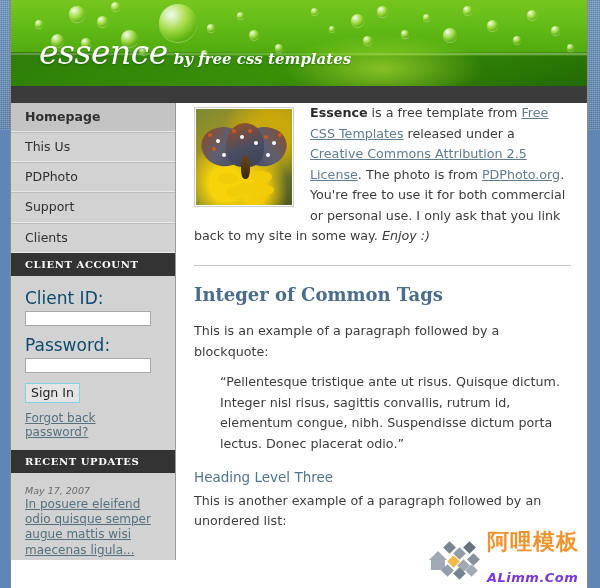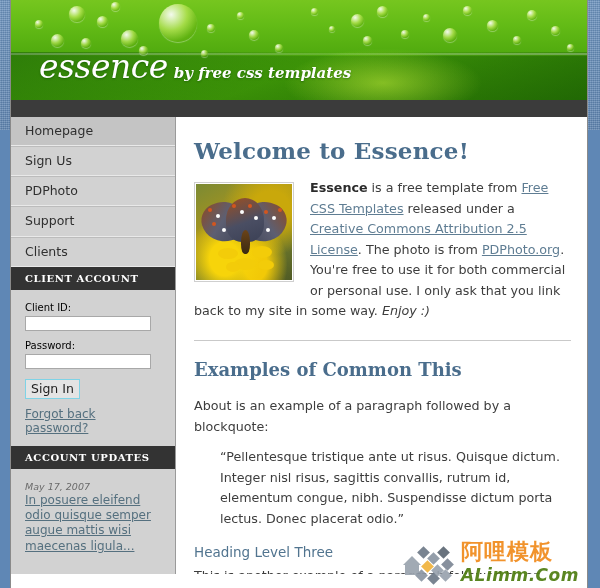--- a/index.html
+++ b/index.html
@@ -32,21 +32,21 @@
     width: 578px;
     height: 588px;
     background: #ffffff;
     border-left: 1px solid #8a8a8a;
     border-right: 1px solid #8a8a8a;
     box-sizing: border-box;
   }
   
   .header {
     position: relative;
-    height: 100px;
+    height: 86px;
     overflow: hidden;
     background: linear-gradient(170deg, #5fb21a 0%, #49a30d 30%, #3d9408 55%, #2f7f05 100%);
   }
   .leaf-band {
     position: absolute;
     left: 0; top: 0;
     width: 100%;
     height: 56px;
     background: linear-gradient(180deg,#76c61f 0%, #63bb16 45%, #4fa90e 100%);
   }
@@ -112,43 +112,43 @@
     flex: 0 0 165px;
     background: #d2d2d2;
     border-right: 1px solid #9a9a9a;
     box-sizing: border-box;
   }
   .nav { list-style: none; margin: 0; padding: 0; }
   .nav li {
     border-bottom: 1px solid #e9e9e9;
     border-top: 1px solid #bcbcbc;
   }
-  .nav li:first-child { border-top: none; }
+  .nav li:first-child { border-top: none; font-weight: bold; }
   .nav a {
     display: block;
     padding: 5px 0 5px 14px;
     font-size: 12.5px;
     color: #2f2f2f;
     text-decoration: none;
     line-height: 1.45;
   }
   .nav li.active { background: #c4c4c4; }
   .side-head {
     background: #333333;
     color: #ffffff;
     font-family: "DejaVu Serif", "Liberation Serif", serif;
     font-weight: bold;
     font-size: 10px;
     letter-spacing: 0.6px;
     padding: 6px 0 6px 14px;
   }
   .side-body { padding: 12px 14px 10px 14px; }
   .fieldlabel {
-    font-size: 10px;
-    color: #000000;
+    font-size: 17px;
+    color: #0c4a6e;
     display: block;
     margin-bottom: 3px;
   }
   .textfield {
     width: 126px;
     height: 15px;
     background: #ffffff;
     border: 1px solid #a8a8a8;
     box-sizing: border-box;
     margin-bottom: 9px;
@@ -328,24 +328,24 @@
     font-family: "DejaVu Sans", "Liberation Sans", sans-serif;
     font-weight: bold;
     font-size: 22px;
     color: #f08a1b;
     letter-spacing: 1px;
   }
   .wm-en {
     font-family: "DejaVu Sans", "Liberation Sans", sans-serif;
     font-weight: bold;
     font-style: italic;
-    font-size: 17px;
-    color: #4d7c0f;
+    font-size: 13px;
+    color: #6d28d9;
     letter-spacing: 0.5px;
-    margin-top: 4px;
+    margin-top: 18px;
   }
 </style>
 </head>
 <body>
 
 <div class="page-bg"></div>
 
 <div class="wrap">
 
   <div class="header">
@@ -392,21 +392,21 @@
 
   <div class="cols">
 
     <div class="sidebar">
 
       <ul class="nav">
         <li class="active">
           <a href="#">Homepage</a>
         </li>
         <li>
-          <a href="#">Sign Us</a>
+          <a href="#">This Us</a>
         </li>
         <li>
           <a href="#">PDPhoto</a>
         </li>
         <li>
           <a href="#">Support</a>
         </li>
         <li>
           <a href="#">Clients</a>
         </li>
@@ -415,34 +415,33 @@
       <div class="side-head">CLIENT ACCOUNT</div>
       <div class="side-body">
         <label class="fieldlabel">Client ID:</label>
         <input class="textfield" type="text" value="" style="">
         <label class="fieldlabel">Password:</label>
         <input class="textfield" type="password" value="" style="">
         <button class="signin">Sign In</button>
         <a class="sidelink" href="#">Forgot back password?</a>
       </div>
 
-      <div class="side-head">ACCOUNT UPDATES</div>
+      <div class="side-head">RECENT UPDATES</div>
       <div class="side-body">
         <div class="update">
           <div class="update-date">May 17, 2007</div>
           <a class="update-link" href="#">In posuere eleifend odio quisque semper augue mattis wisi maecenas ligula...</a>
         </div>
 
       </div>
 
     </div>
 
     <div class="main">
 
-      <h1>Welcome to Essence!</h1>
 
       <div class="intro">
         <div class="photo">
           <div class="photo-inner">
             <div class="wing wing-l"></div>
             <div class="wing wing-r"></div>
             <div class="wing wing-c"></div>
             <div class="spot o" style="left:12px;top:24px;"></div>
             <div class="spot" style="left:20px;top:30px;"></div>
             <div class="spot o" style="left:16px;top:38px;"></div>
@@ -463,23 +462,23 @@
             <div class="petal" style="left:62px;top:76px;width:16px;height:10px;"></div>
           </div>
         </div>
         <p>
           <strong>Essence</strong><span> is a free template from </span><a class="inline" href="#">Free CSS Templates</a><span> released under a </span><a class="inline" href="#">Creative Commons Attribution 2.5 License</a><span>. The photo is from </span><a class="inline" href="#">PDPhoto.org</a><span>. You're free to use it for both commercial or personal use. I only ask that you link back to my site in some way. </span><em>Enjoy :)</em>
         </p>
       </div>
 
       <hr class="sep">
 
-      <h2>Examples of Common This</h2>
-
-      <p>About is an example of a paragraph followed by a blockquote:</p>
+      <h2>Integer of Common Tags</h2>
+
+      <p>This is an example of a paragraph followed by a blockquote:</p>
 
       <blockquote>“Pellentesque tristique ante ut risus. Quisque dictum. Integer nisl risus, sagittis convallis, rutrum id, elementum congue, nibh. Suspendisse dictum porta lectus. Donec placerat odio.”</blockquote>
 
       <h3>Heading Level Three</h3>
 
       <p>This is another example of a paragraph followed by an unordered list:</p>
 
     </div>
   </div>
 

